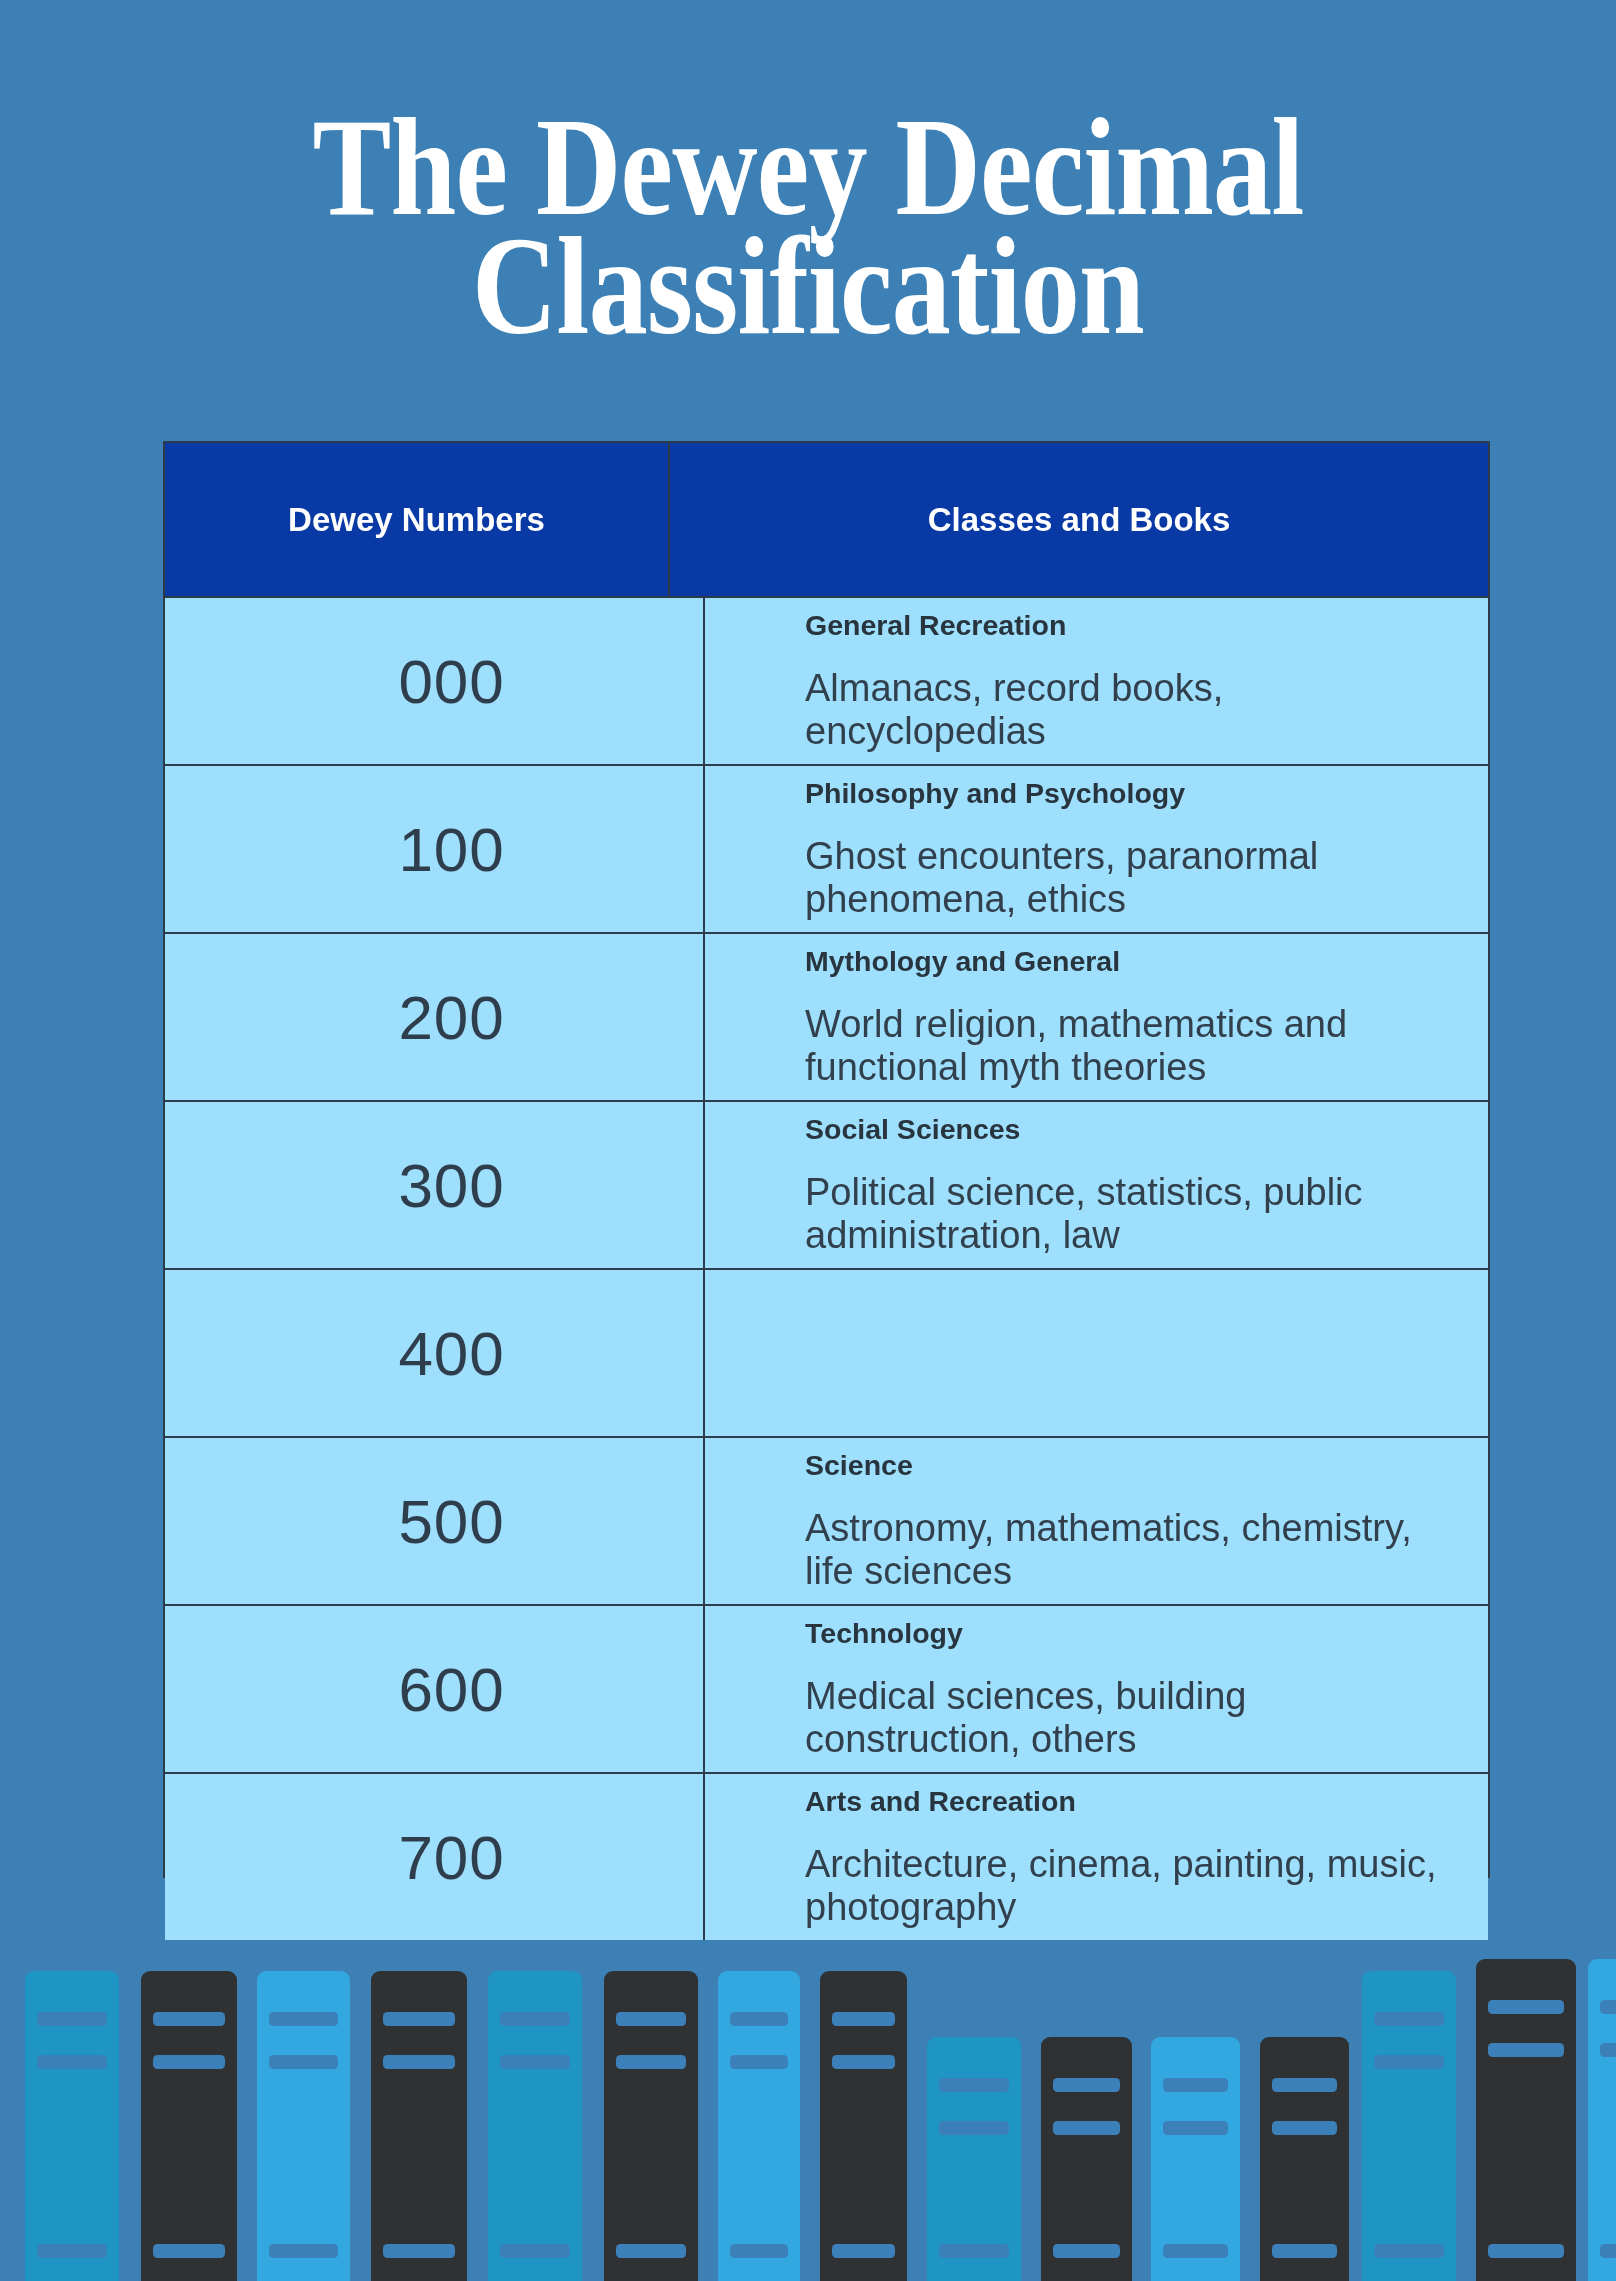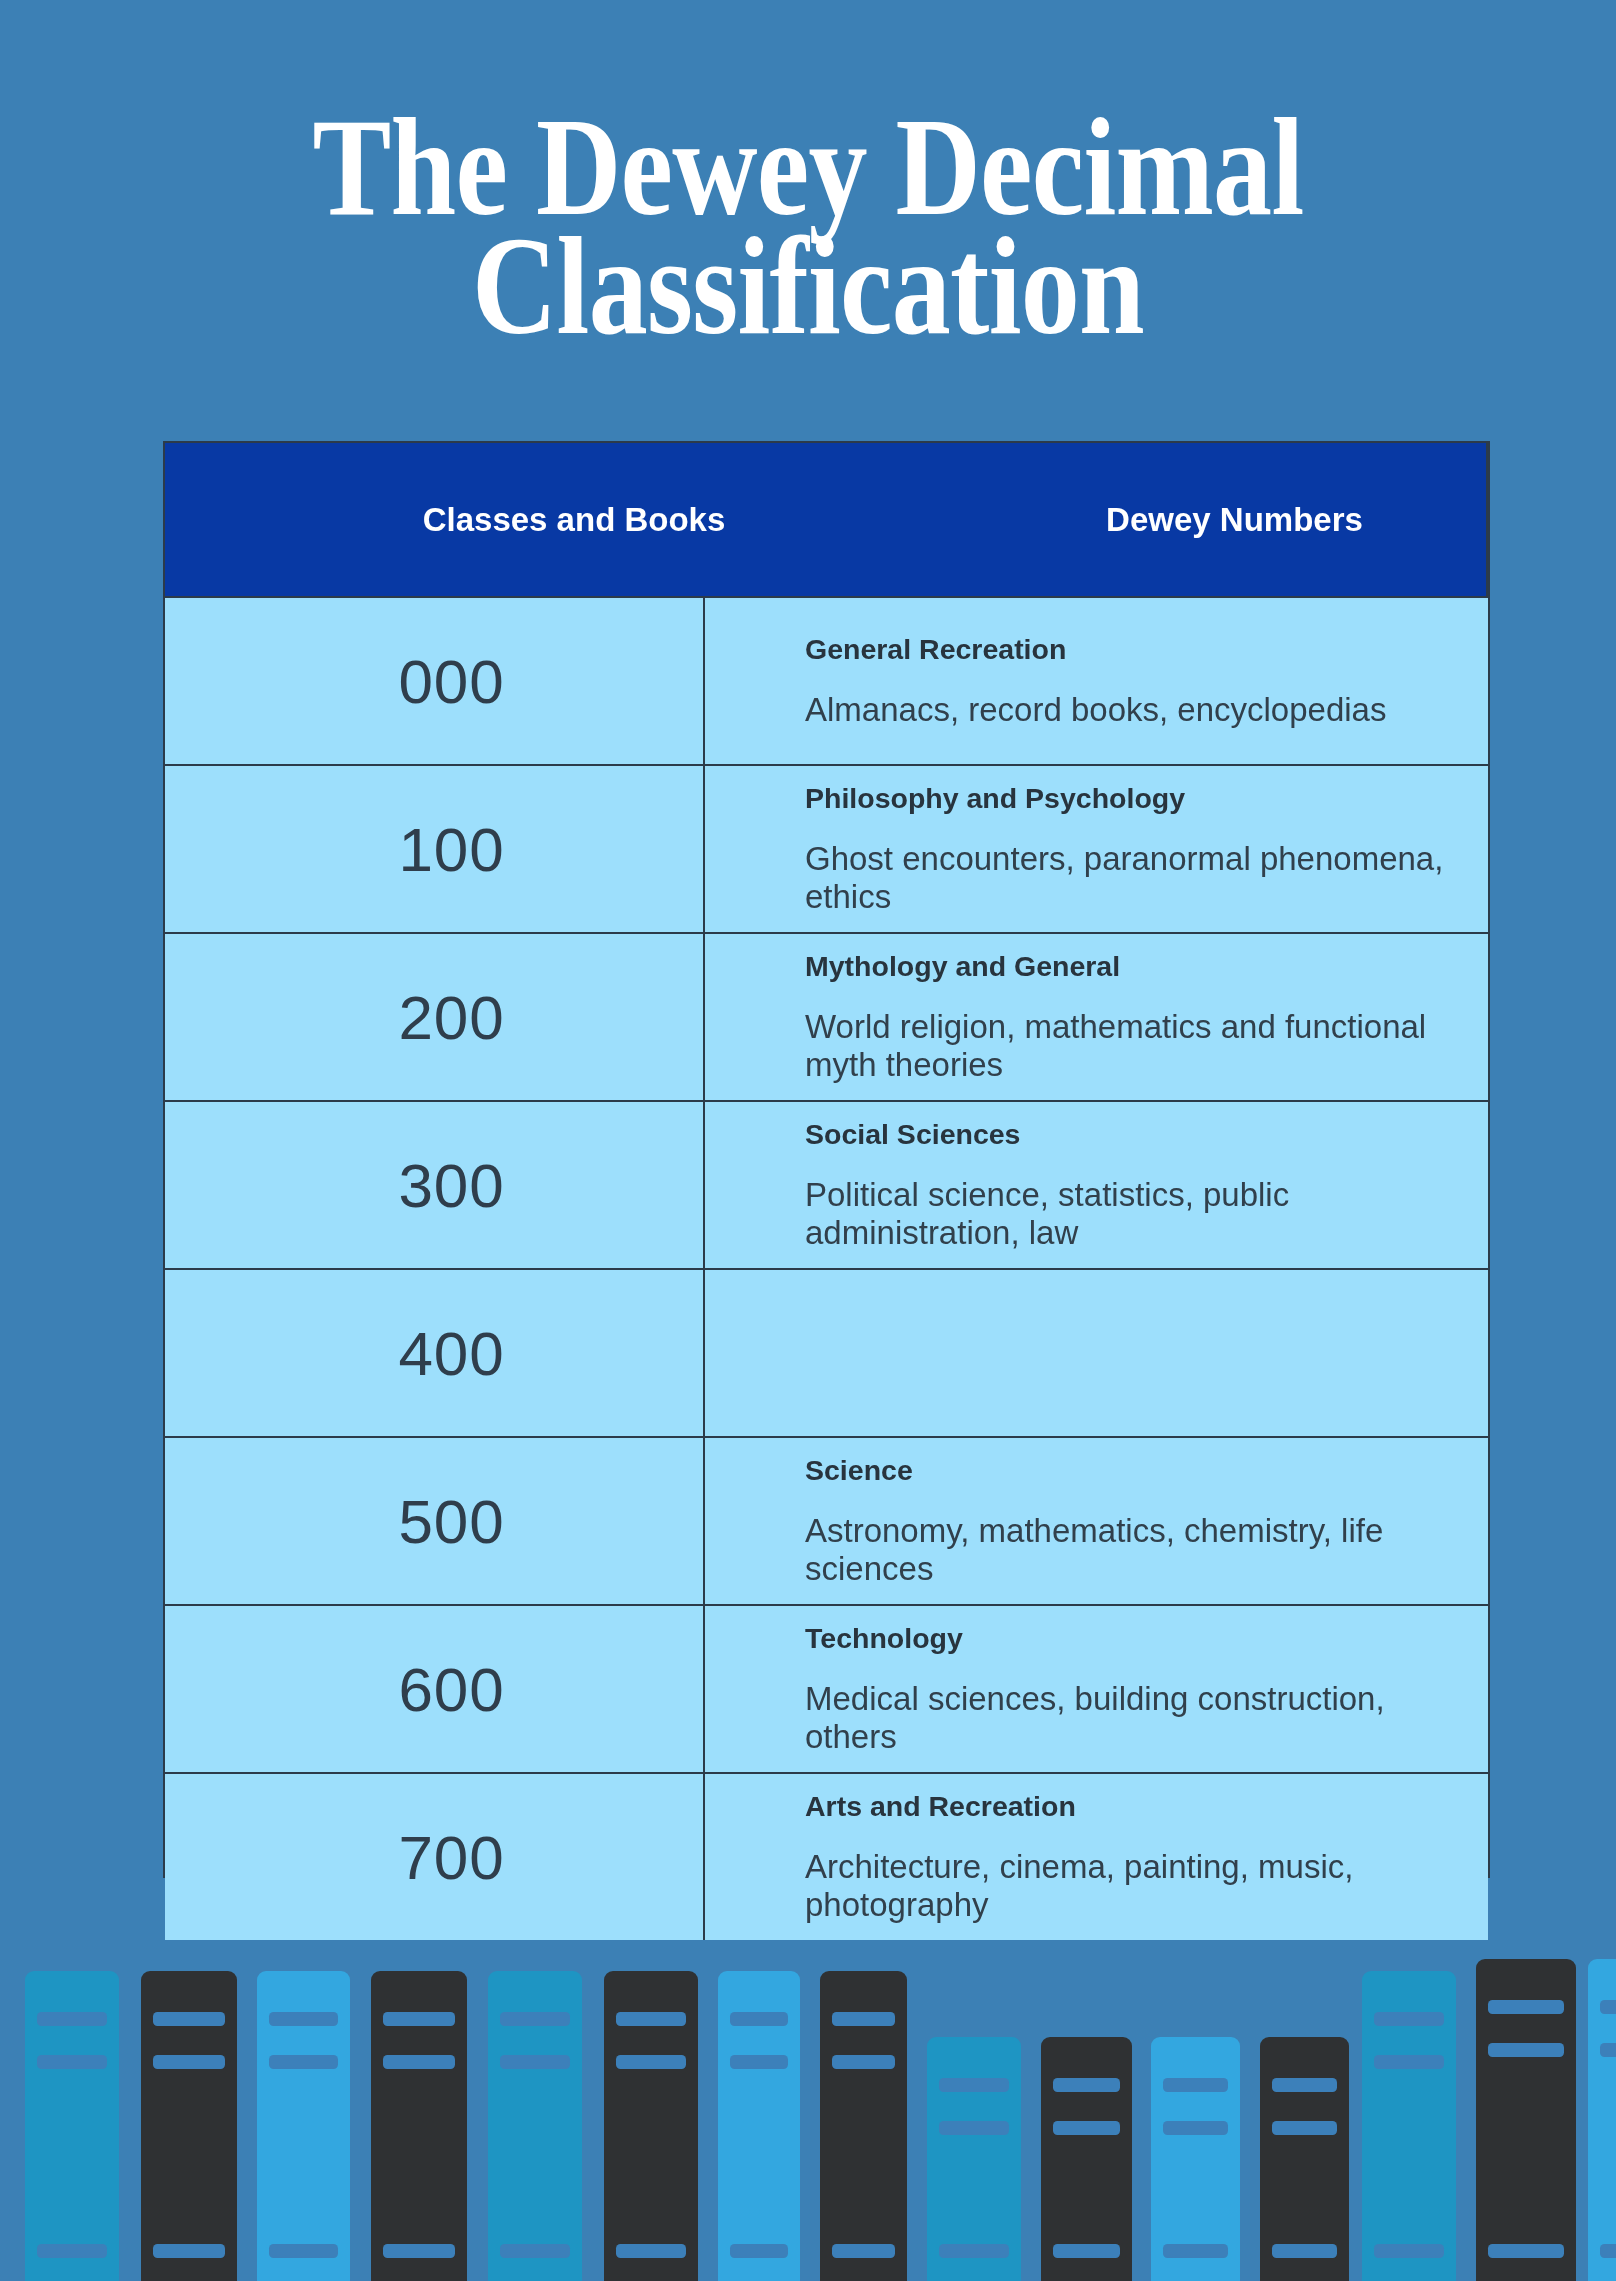--- a/index.html
+++ b/index.html
@@ -64,21 +64,21 @@
     flex:1;
     display:flex;flex-direction:column;justify-content:center;
     padding-left:100px;padding-right:27px;
     gap:25px;
   }
   .cat{
     font-weight:700;font-size:28.5px;
     color:var(--category-text,#28343e);
   }
   .desc{
-    font-size:33px;
+    font-size:38px;
     color:var(--books-text,#31404c);
   }
   
   .books{position:absolute;left:0;top:0;width:100%;height:100%;pointer-events:none;}
   .book{
     position:absolute;bottom:0;
     border-radius:9px 9px 0 0;
   }
   .book.teal{background:var(--book-teal,#1e95c3);}
   .book.dark{background:var(--book-dark,#2f3133);}
@@ -96,22 +96,22 @@
 <body>
 
 <div class="page" style="--background: #3c80b5; --header-bg: #0839a4; --header-text: #ffffff; --title-text: #ffffff; --cell-bg: #9ddffc; --border: #2c3b4a; --number-text: #2f3e4c; --category-text: #28343e; --books-text: #31404c; --book-teal: #1e95c3; --book-dark: #2f3133; --book-bright: #33a7e0; --book-label: #3c80ba;">
 
   <h1 class="title"><span>The Dewey Decimal</span><br>
     <span>Classification</span>
   </h1>
 
   <div class="table">
     <div class="thead">
+      <div class="th num">Dewey Numbers</div>
       <div class="th cls">Classes and Books</div>
-      <div class="th num">Dewey Numbers</div>
     </div>
     <div id="tbody">
         <div class="row">
           <div class="cell num">000</div>
           <div class="cell cls">
             <div class="cat">General Recreation</div>
             <div class="desc">Almanacs, record books, encyclopedias</div>
           </div>
         </div>
         <div class="row">

